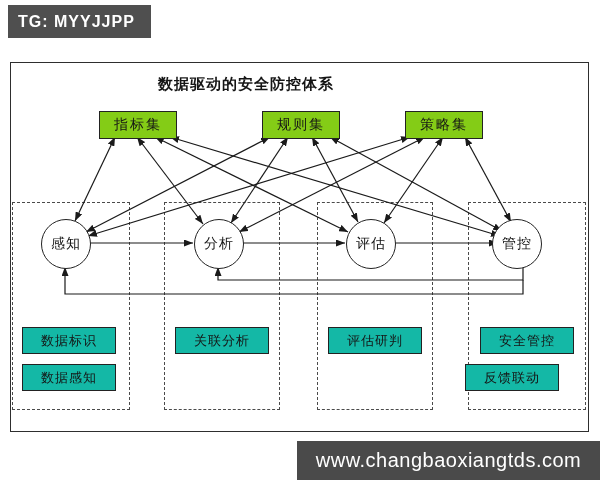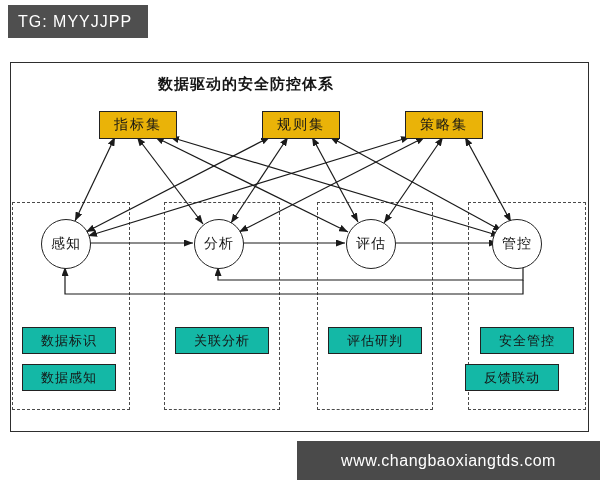--- a/index.html
+++ b/index.html
@@ -4,53 +4,53 @@
 <style>
   html,body{margin:0;padding:0;}
   body{
     width:600px;height:480px;position:relative;overflow:hidden;
     background:#ffffff;color:#151515;
     font-family:"Liberation Sans","DejaVu Sans",sans-serif;
   }
   .tg-badge{
     position:absolute;left:8px;top:5px;height:33px;
     background:#4f4f4f;color:#fff;font-size:16px;letter-spacing:1px;
-    display:flex;align-items:center;padding:0 16px 0 10px;
+    display:flex;align-items:center;padding:0 16px 0 10px;font-weight:bold;
   }
   .frame{
     position:absolute;left:10px;top:62px;width:577px;height:368px;
     border:1px solid #2e2e2e;background:transparent;z-index:0;
   }
   .title{
     position:absolute;left:0;top:75px;width:492px;text-align:center;
     font-size:15px;font-weight:700;letter-spacing:1px;z-index:2;
   }
   .tbox{
-    position:absolute;width:76px;height:26px;background:#eab308;
+    position:absolute;width:76px;height:26px;background:#84cc16;
     border:1px solid #222;display:flex;align-items:center;justify-content:center;
     font-size:14px;letter-spacing:2px;z-index:2;
   }
   .circle{
     position:absolute;width:48px;height:48px;border-radius:50%;background:#fff;
     border:1px solid #222;display:flex;align-items:center;justify-content:center;
     font-size:14px;letter-spacing:1px;z-index:2;
   }
   .dashed{
     position:absolute;border:1px dashed #4a4a4a;z-index:0;background:transparent;
   }
   .sbox{
     position:absolute;width:92px;height:25px;background:#14b8a6;
     border:1px solid #222;display:flex;align-items:center;justify-content:center;
     font-size:13px;letter-spacing:1px;z-index:2;
   }
   svg.overlay{position:absolute;left:0;top:0;z-index:1;pointer-events:none;}
   .site-bar{
     position:absolute;left:297px;top:441px;width:303px;height:39px;
     background:#4a4a4a;color:#fff;display:flex;align-items:center;justify-content:center;
-    font-size:16px;letter-spacing:0.5px;
+    font-size:20px;letter-spacing:0.5px;
   }
 </style>
 </head>
 <body>
 
 <div class="tg-badge">TG: MYYJJPP</div>
 
 <div class="frame"></div>
 <div class="title">数据驱动的安全防控体系</div>
 

